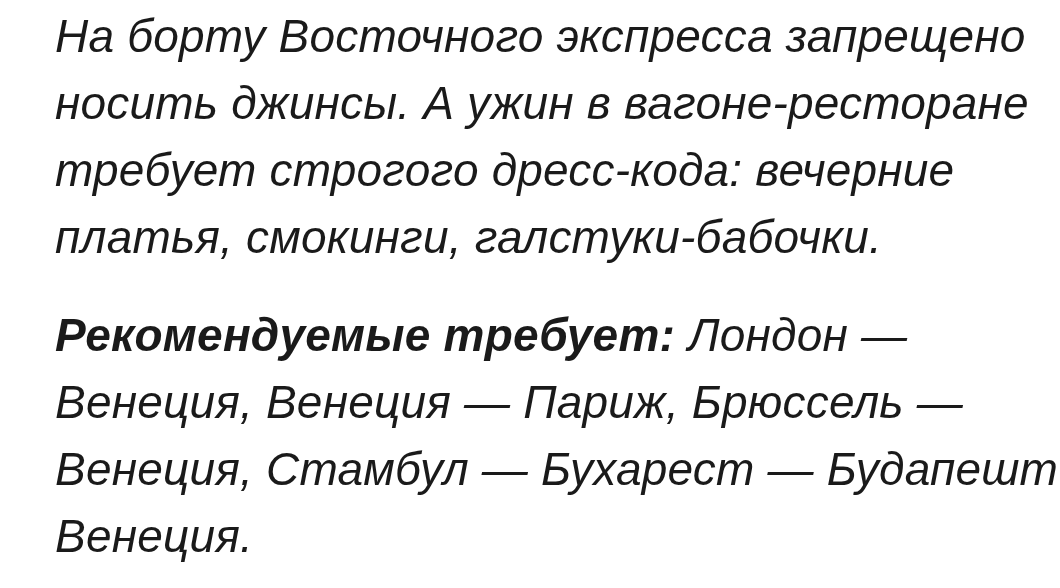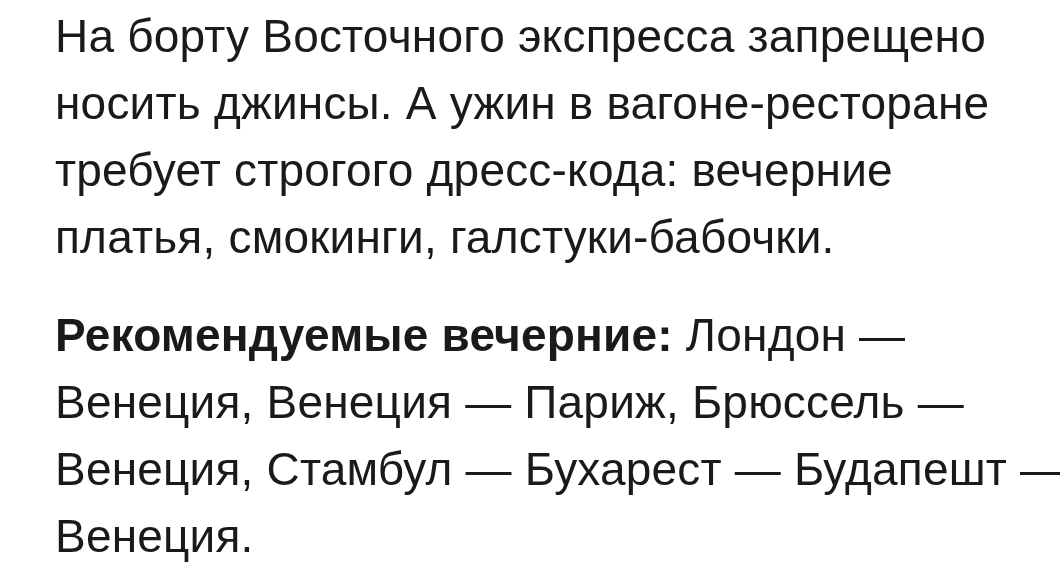--- a/index.html
+++ b/index.html
@@ -19,35 +19,36 @@
   .article {
     font-family: "Liberation Sans", "DejaVu Sans", sans-serif;
     font-size: 46px;
     line-height: 67px;
     color: #1a1a1a;
     letter-spacing: 0.2px;
   }
   .article p {
     margin: 0;
     white-space: pre; 
+    font-style: italic;
   }
   .article p + p {
     margin-top: 31px;
   }
   .bold-lead {
     font-weight: bold;
   }
 </style>
 </head>
 <body>
 
 <div class="page">
   <div class="article">
     <p>На борту Восточного экспресса запрещено
 носить джинсы. А ужин в вагоне-ресторане
 требует строгого дресс-кода: вечерние
 платья, смокинги, галстуки-бабочки.</p>
-    <p><span class="bold-lead">Рекомендуемые вечерние:</span><span> Лондон —
+    <p><span class="bold-lead">Рекомендуемые требует:</span><span> Лондон —
 Венеция, Венеция — Париж, Брюссель —
 Венеция, Стамбул — Бухарест — Будапешт —
 Венеция.</span></p>
   </div>
 </div>
 
 </body></html>

